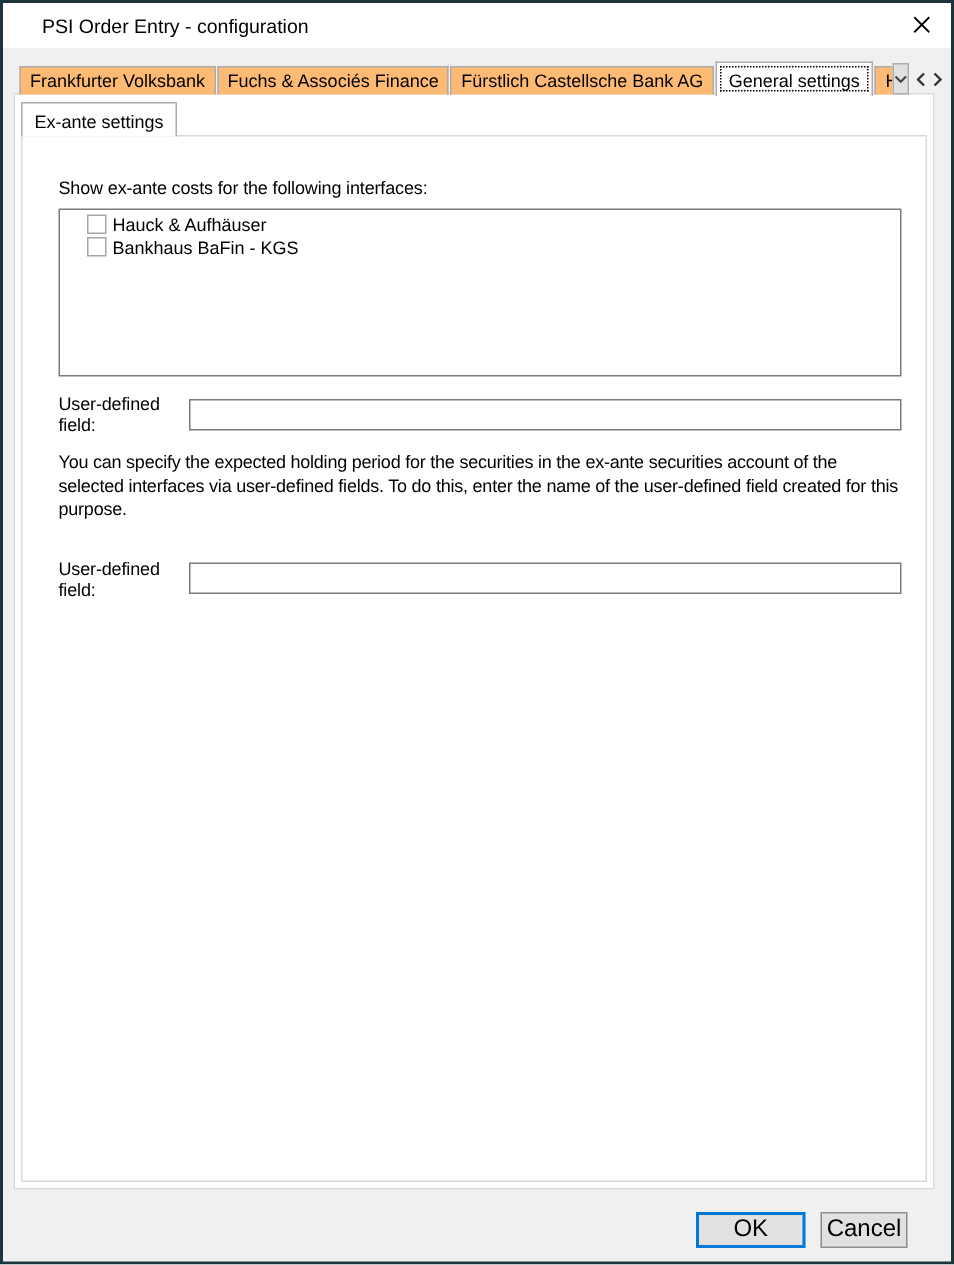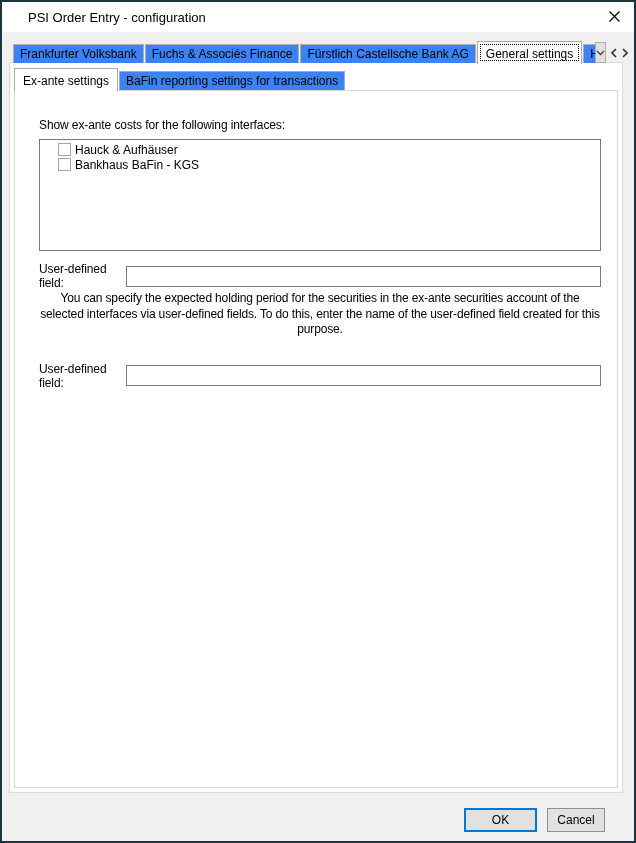--- a/index.html
+++ b/index.html
@@ -10,21 +10,21 @@
     background:#f0f0f0;overflow:hidden;
     font-family:"Liberation Sans","DejaVu Sans",sans-serif;
     font-size:12px;color:#000;
   }
   
   .titlebar{position:absolute;left:0;top:0;right:0;height:30px;background:#fff;display:flex;align-items:center;}
   .title{font-size:13px;padding-left:26px;}
   .close-btn{position:absolute;right:0;top:0;width:40px;height:28px;display:flex;align-items:center;justify-content:center;cursor:pointer;}
   
   .outer-tabstrip{position:absolute;left:11px;top:38px;right:6px;height:23px;display:flex;align-items:flex-end;z-index:3;}
-  .otab{height:19px;line-height:17px;background:#3b82f6;border:1px solid #acacac;border-bottom:none;padding:1px 6px 0 6px;white-space:nowrap;cursor:pointer;}
+  .otab{height:19px;line-height:17px;background:#fdba74;border:1px solid #acacac;border-bottom:none;padding:1px 6px 0 6px;white-space:nowrap;cursor:pointer;}
   .otab + .otab{margin-left:1px;}
   .otab.selected{height:23px;line-height:20px;background:#fff;position:relative;z-index:4;margin-bottom:-1px;padding:2px 8px 0 8px;outline:1px dotted #000;outline-offset:-4px;}
   .otab.truncated{width:57px;overflow:hidden;border-right:none;padding-right:0;}
   .tab-dropdown-btn{width:18px;height:21px;margin-bottom:0;background:#e1e1e1;border:1px solid #adadad;display:flex;align-items:center;justify-content:center;cursor:pointer;}
   .tab-scroll{width:15px;height:21px;margin-left:5px;display:flex;align-items:center;justify-content:center;cursor:pointer;background:transparent;border:none;}
   
   .outer-page{position:absolute;left:7px;top:60px;width:614px;height:731px;background:#fff;border:1px solid #d9d9d9;}
   
   .inner-tabstrip{position:absolute;left:12px;top:65px;height:23px;display:flex;align-items:flex-end;z-index:3;}
   .inner-page{position:absolute;left:12px;top:88px;width:604px;height:698px;background:#fff;border:1px solid #d9d9d9;padding:0 16px 0 24px;}
@@ -33,21 +33,21 @@
   .listbox{margin-top:7px;height:112px;border:1px solid #7a7a7a;background:#fff;padding:2px 16px;overflow:auto;}
   .list-item{display:flex;align-items:center;height:15px;cursor:default;}
   .cb{flex:none;width:13px;height:13px;border:1px solid #a6a6a6;background:#fff;margin:0 4px 0 2px;cursor:pointer;}
   .para{margin-top:14px;line-height:15.5px;letter-spacing:-0.15px;max-width:566px;}
   .field-row{display:flex;align-items:center;margin-top:11px;}
   .field-row.second{margin-top:24px;}
   .field-label{flex:none;width:87px;letter-spacing:-0.1px;}
   .field-input{flex:1;height:21px;border:1px solid #7a7a7a;background:#fff;font-family:inherit;font-size:12px;padding:0 3px;outline:none;}
   
   .button-bar{position:absolute;right:29px;bottom:9px;display:flex;gap:10px;}
-  .btn{height:24px;display:flex;align-items:center;justify-content:center;font-family:inherit;font-size:12px;cursor:pointer;}
+  .btn{height:24px;display:flex;align-items:center;justify-content:center;font-family:inherit;font-size:16px;cursor:pointer;}
   .btn-ok{width:73px;background:#e1e1e1;border:2px solid var(--accent,#0078d7);}
   .btn-cancel{width:58px;background:#e1e1e1;border:1px solid #8f8f8f;}
   svg{display:block;}
 </style>
 </head>
 <body>
 
 <div class="dialog">
 
   <div class="titlebar">
@@ -87,21 +87,20 @@
             <polyline points="1,1 5,5 1,9" fill="none" stroke="#333" stroke-width="1.6"></polyline>
           </svg>
       </span>
     </div>
   </div>
 
   <div class="outer-page"></div>
 
   <div class="inner-tabstrip">
     <div class="otab selected" style="outline:none;">Ex-ante settings</div>
-    <div class="otab">BaFin reporting settings for transactions</div>
   </div>
 
   <div class="inner-page">
 
     <div class="lbl">Show ex-ante costs for the following interfaces:</div>
 
     <div class="listbox">
       <div class="list-item">
         <span class="cb"></span>
         <span>Hauck &amp; Aufhäuser</span>
@@ -111,21 +110,21 @@
         <span>Bankhaus BaFin - KGS</span>
       </div>
     </div>
 
 
     <div class="field-row">
       <span class="field-label">User-defined field:</span>
       <input class="field-input" type="text" value="" style="">
     </div>
 
-    <div class="para" style="margin-top:1px;text-align:center;">You can specify the expected holding period for the securities in the ex-ante securities account of the selected interfaces via user-defined fields. To do this, enter the name of the user-defined field created for this purpose.</div>
+    <div class="para" style="margin-top:11px;">You can specify the expected holding period for the securities in the ex-ante securities account of the selected interfaces via user-defined fields. To do this, enter the name of the user-defined field created for this purpose.</div>
 
     <div class="field-row second">
       <span class="field-label">User-defined field:</span>
       <input class="field-input" type="text" value="" style="">
     </div>
 
   </div>
 
   <div class="button-bar">
     <button class="btn btn-ok">OK</button>

